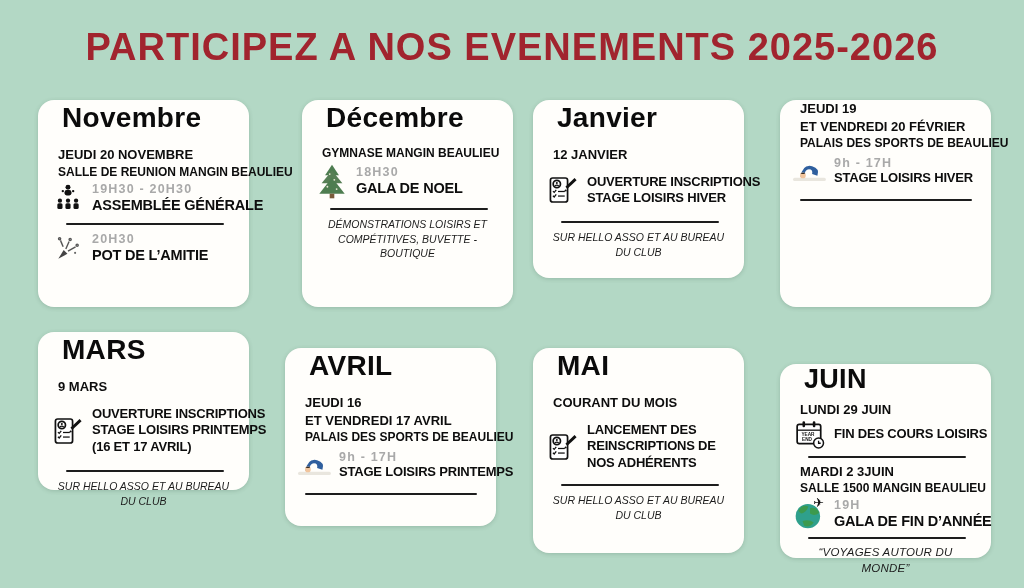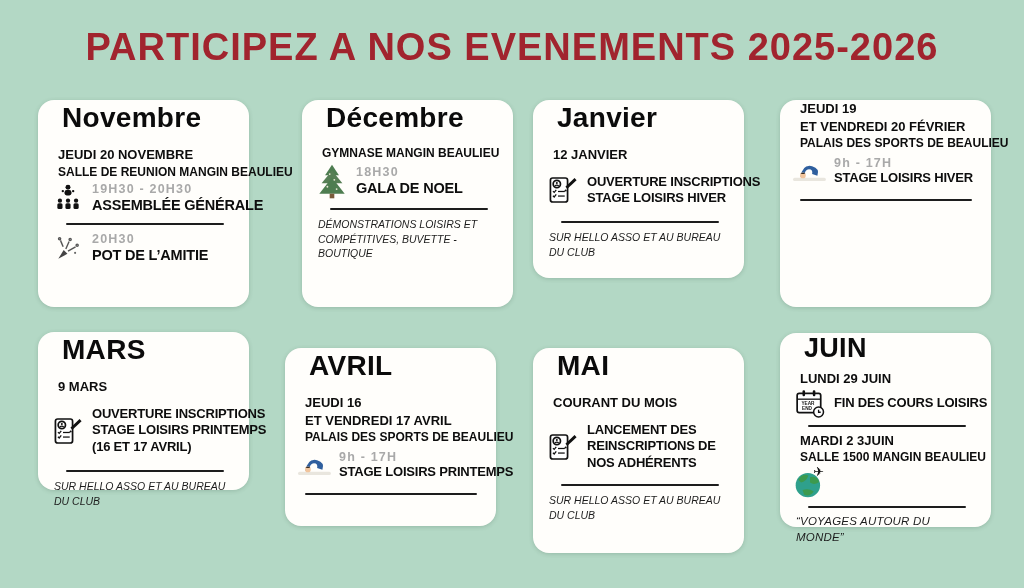--- a/index.html
+++ b/index.html
@@ -27,21 +27,21 @@
   .venue{font-size:12px;font-weight:700;margin:1px 0 2px 8px;white-space:nowrap;}
   .erow{display:flex;align-items:center;gap:6px;margin-top:3px;}
   .icon{width:36px;min-width:36px;display:flex;justify-content:center;align-items:center;}
   .ecol{display:flex;flex-direction:column;}
   .time{font-size:12.5px;font-weight:700;color:#a9a9a9;letter-spacing:1.2px;white-space:nowrap;}
   .etitle{font-size:13px;font-weight:800;letter-spacing:-.2px;line-height:1.3;white-space:nowrap;font-stretch:condensed;}
   .etitle.lg{font-size:14.5px;}
   .divider{height:2px;background:#1d1d1d;width:158px;margin:9px 0 7px 16px;border-radius:1px;}
   .note{
     font-size:10.5px;font-style:italic;font-weight:500;color:#1c1c1c;
-    margin-top:7px;line-height:1.4;padding:0 4px;
+    text-align:center;margin-top:7px;line-height:1.4;padding:0 4px;
   }
   .note.bold{font-weight:400;font-size:11.5px;letter-spacing:.2px;}
   .juin .month{margin:0 0 6px 12px;font-size:27px;}
   .juin .divider{margin:6px 0 5px 16px;}
   .juin .erow{margin-top:1px;}
   .juin .note{margin-top:5px;}
 </style>
 </head>
 <body>
 
@@ -236,21 +236,21 @@
     <div class="ecol">
       <div class="etitle">LANCEMENT DES</div>
       <div class="etitle">REINSCRIPTIONS DE</div>
       <div class="etitle">NOS ADHÉRENTS</div>
     </div>
   </div>
   <div class="divider" style="margin-top:12px"></div>
   <div class="note">SUR HELLO ASSO ET AU BUREAU DU CLUB</div>
 </div>
 
-<div class="card juin" style="left:780px;top:333px;height:194px">
+<div class="card juin" style="left:780px;top:364px;height:194px">
   <div class="month">JUIN</div>
   <div class="date">LUNDI 29 JUIN</div>
   <div class="erow">
     <span class="icon">
       <svg width="34" height="30" viewBox="0 0 30 28" fill="none" stroke="#111">
         <rect x="3" y="4" width="22" height="18" rx="2" stroke-width="1.6" fill="#fff"></rect>
         <rect x="8" y="1.2" width="2.4" height="5.6" rx="1.1" fill="#111" stroke="none"></rect>
         <rect x="17.6" y="1.2" width="2.4" height="5.6" rx="1.1" fill="#111" stroke="none"></rect>
         <line x1="3" y1="9.5" x2="25" y2="9.5" stroke-width="1.2"></line>
         <text x="7" y="14.6" font-size="4.4" font-weight="bold" fill="#111" stroke="none">YEAR</text>
@@ -269,16 +269,20 @@
   <div class="erow">
     <span class="icon">
       <svg width="36" height="34" viewBox="0 0 32 32">
         <circle cx="14" cy="18" r="11.5" fill="#2fa08c"></circle>
         <path d="M5 13 Q9 6.5 14.5 9 Q12.5 15 7.5 15.5 Z" fill="#3c9a4e"></path>
         <path d="M16 10.5 Q22.5 9 24.5 15 Q20 18.5 16 15.5 Z" fill="#3c9a4e"></path>
         <path d="M9 22.5 Q15 20.5 19.5 24 Q15.5 29.5 10.5 27 Z" fill="#3c9a4e"></path>
         <text x="19" y="9" font-size="12" fill="#111" font-family="DejaVu Sans">✈</text>
       </svg>
     </span>
+    <div class="ecol">
+      <div class="time">19H</div>
+      <div class="etitle lg">GALA DE FIN D’ANNÉE</div>
+    </div>
   </div>
   <div class="divider"></div>
   <div class="note bold">“VOYAGES AUTOUR DU MONDE”</div>
 </div>
 
 </body></html>

